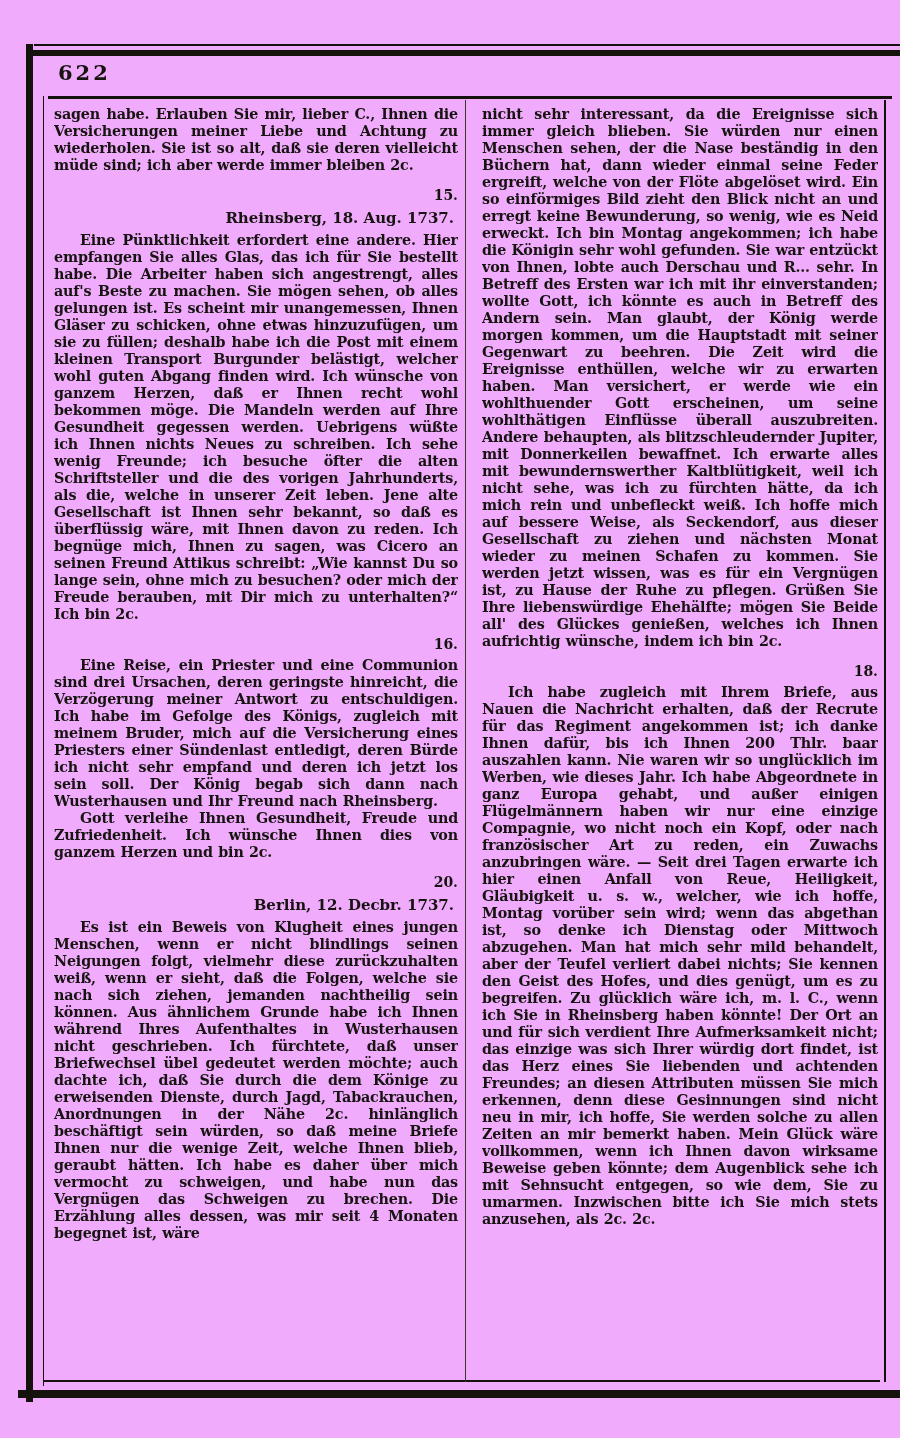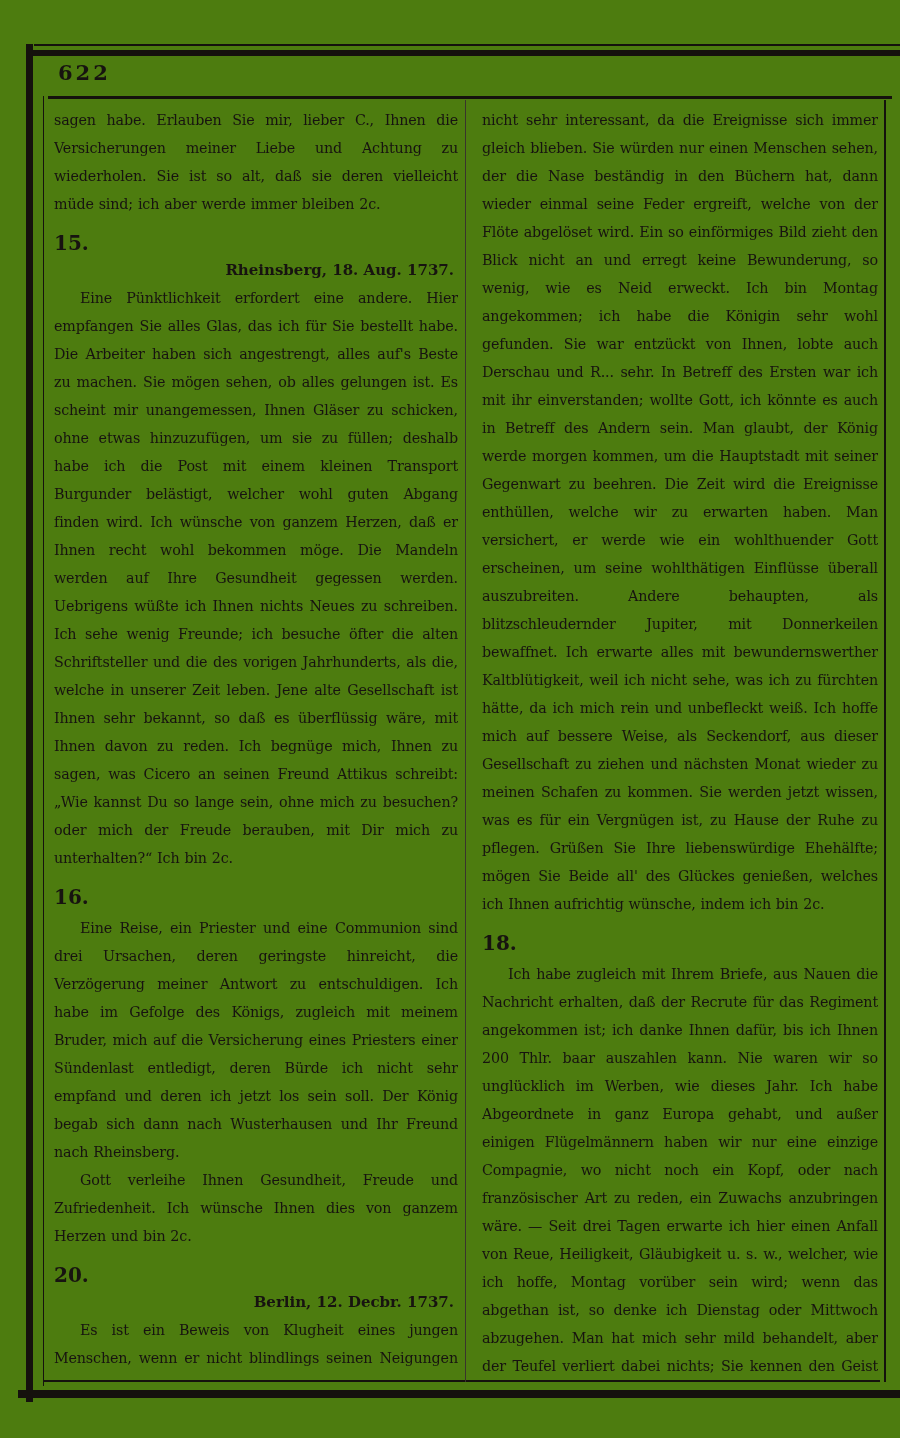--- a/index.html
+++ b/index.html
@@ -1,19 +1,19 @@
 <!DOCTYPE html>
 <html><head>
 <meta charset="utf-8">
 <style>
   html,body{margin:0;padding:0;background:#e8e4da;}
   .page{
     position:relative;
     width:900px;height:1438px;
-    background:#4d7c0f;
+    background:#f0abfc;
     font-family:"DejaVu Serif", serif;
     color:#171310;
     overflow:hidden;
   }
   
   .rule{position:absolute;background:#15110d;}
   .top-thin{left:34px;top:44px;right:0;height:2px;}
   .top-thick{left:26px;top:50px;right:0;height:6px;}
   .head-rule{left:48px;top:96px;right:8px;height:3px;}
   .left-thick{left:26px;top:44px;width:7px;height:1358px;}
@@ -36,28 +36,28 @@
   .columns{
     position:absolute;left:54px;top:106px;width:824px;height:1272px;
     display:flex;
   }
   .col{overflow:hidden;height:100%;}
   .col-left{width:404px;margin-right:24px;}
   .col-right{width:396px;}
   
   p{margin:0;}
   .body{
-    font-size:14.3px;line-height:28px;font-weight:400;
+    font-size:14.3px;line-height:17px;font-weight:700;
     text-align:justify;letter-spacing:-0.15px;
     word-spacing:.5px;
   }
   .indent{text-indent:26px;}
   .letter-no{
-    margin:13px 0 5px 0;text-align:left;
-    font-size:20px;font-weight:700;
+    margin:13px 0 5px 0;text-align:right;
+    font-size:14px;font-weight:700;
   }
   .dateline{
     font-size:15px;font-weight:700;text-align:right;
     margin:0 4px 3px 0;line-height:21px;
   }
 </style>
 </head>
 <body>
 
 <div class="page">

